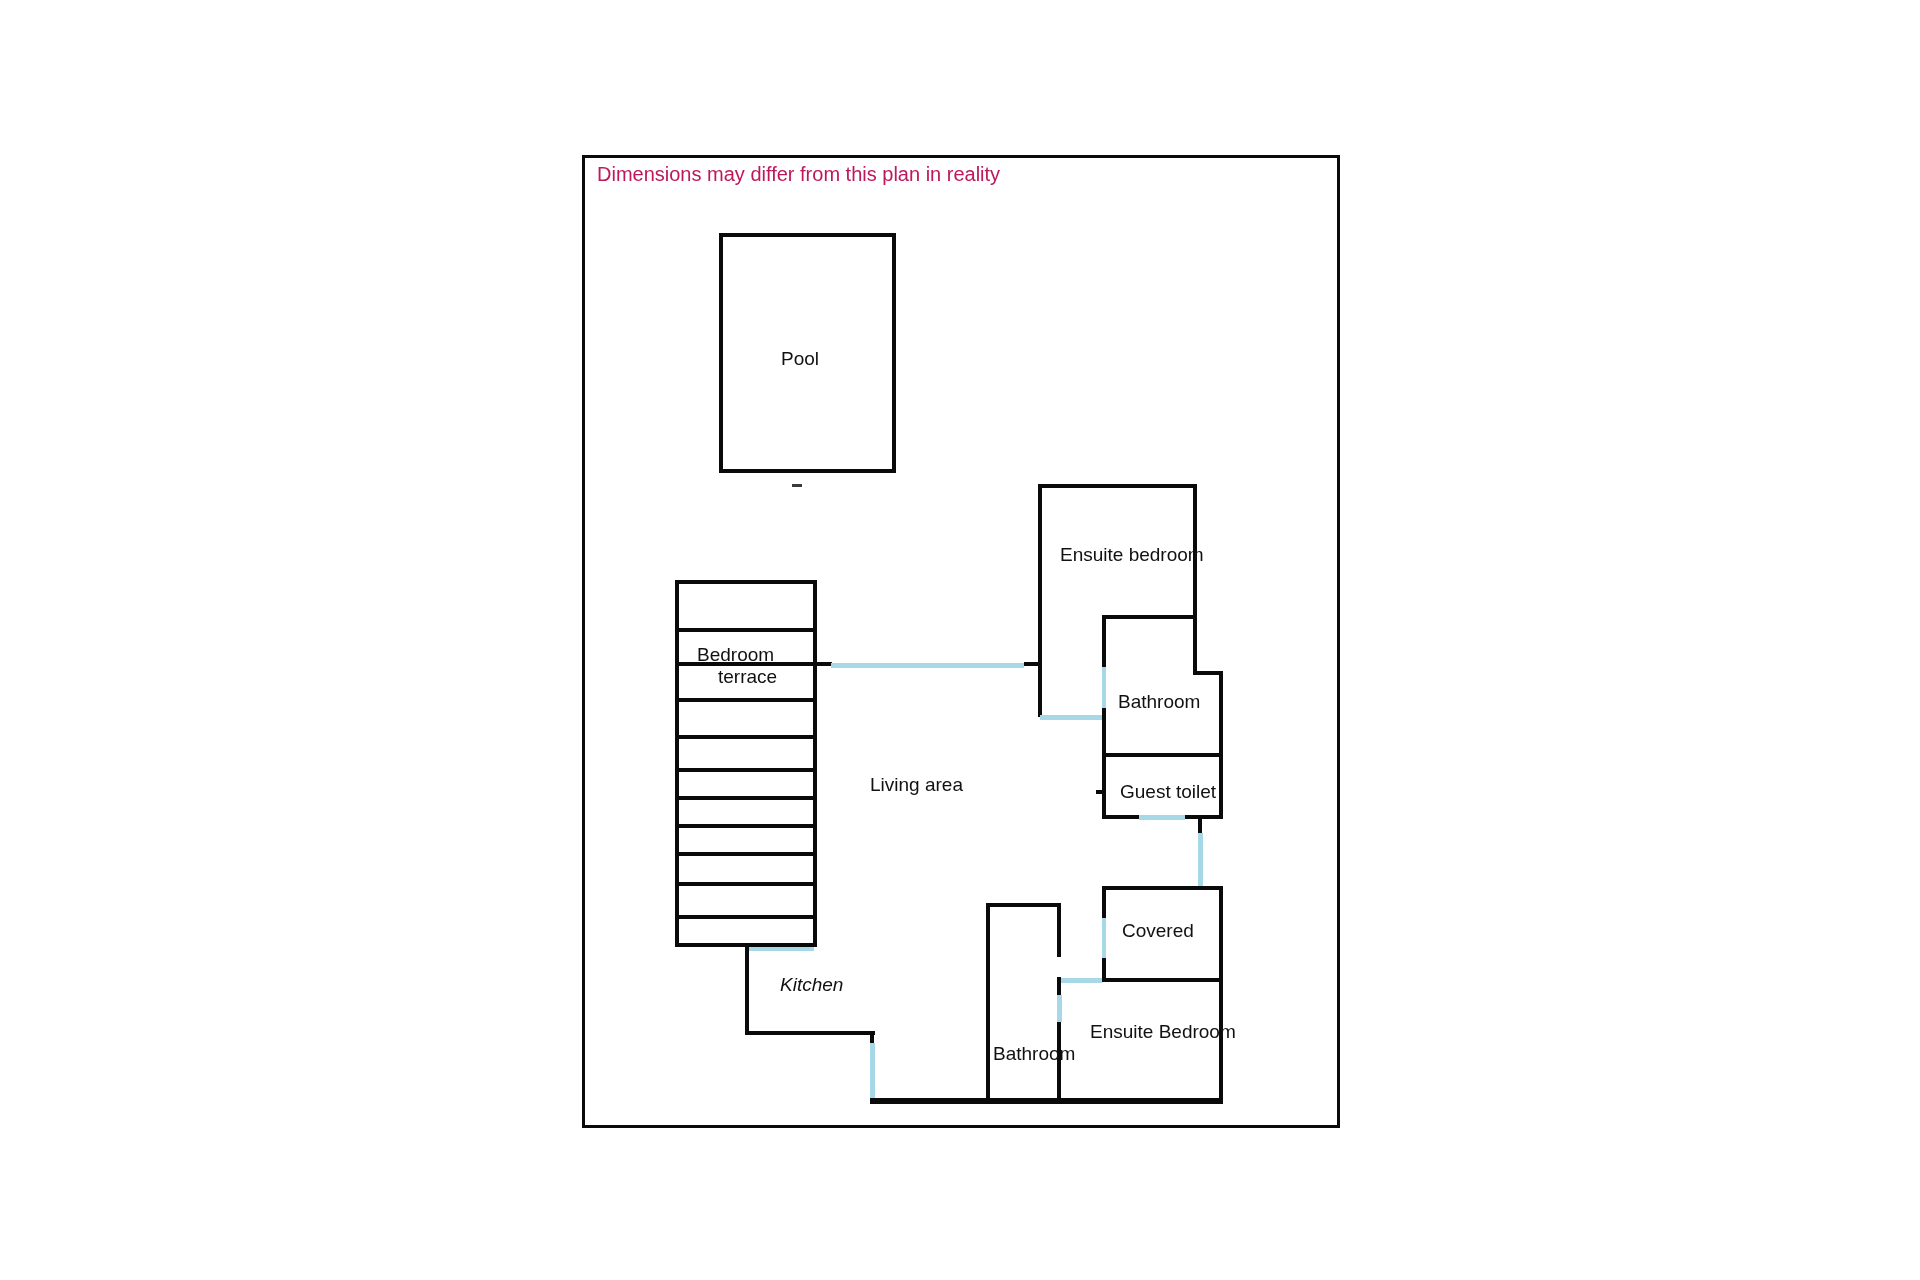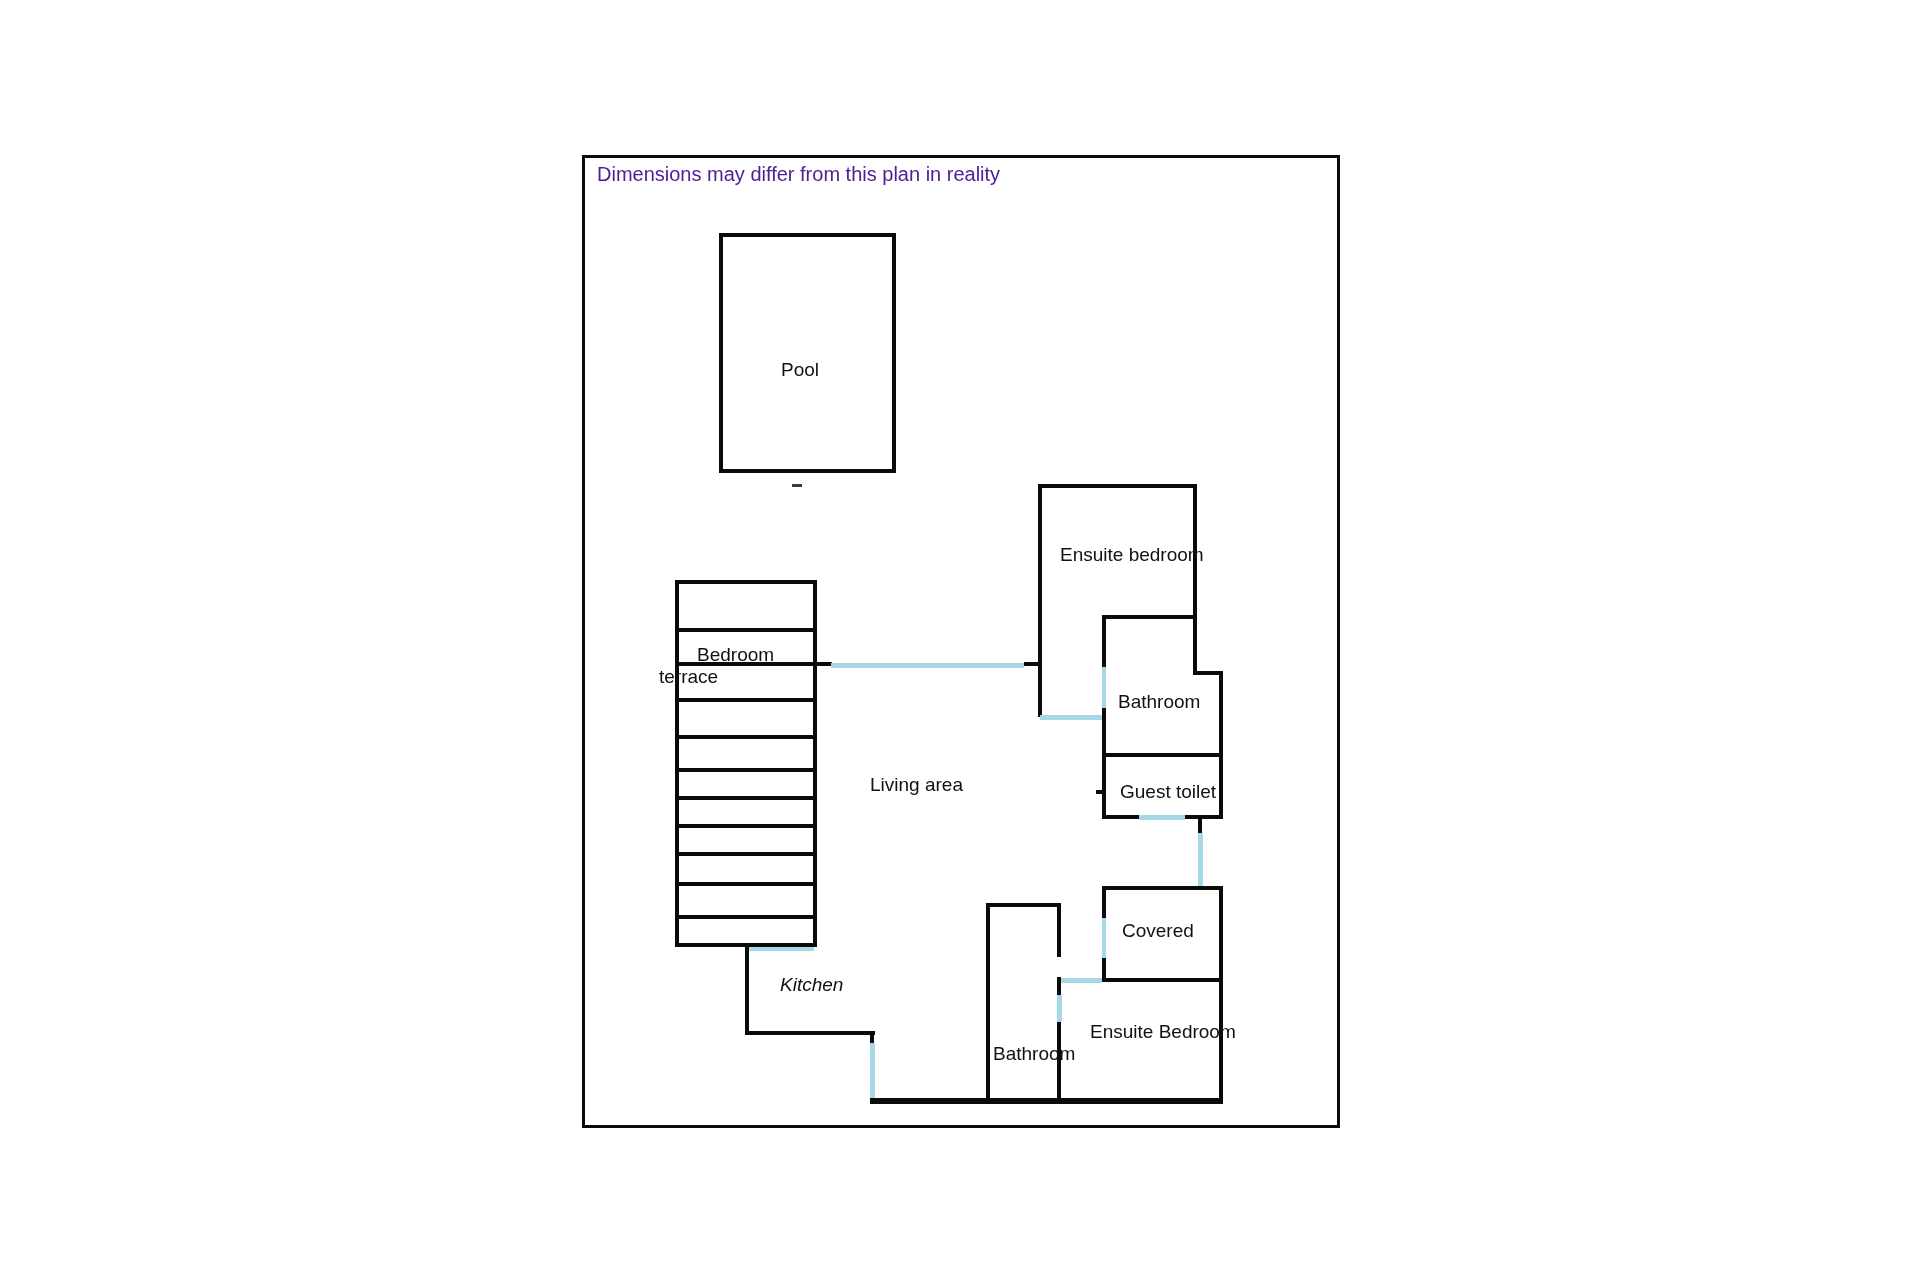--- a/index.html
+++ b/index.html
@@ -8,58 +8,58 @@
     background:#ffffff; overflow:hidden;
     font-family:"Liberation Sans", sans-serif;
   }
   .w  { position:absolute; background:#0a0a0a; }        
   .d  { position:absolute; background:#a7d8e8; }        
   .lbl{ position:absolute; font-size:19px; color:#111; white-space:nowrap; }
   .plan-border {
     position:absolute; left:582px; top:155px; width:752px; height:967px;
     border:3px solid #0a0a0a;
   }
-  .title { position:absolute; left:597px; top:163px; font-size:20px; color:#4c1d95; white-space:nowrap; }
+  .title { position:absolute; left:597px; top:163px; font-size:20px; color:#be185d; white-space:nowrap; }
   .pool {
     position:absolute; left:719px; top:233px; width:169px; height:232px;
     border:4px solid #0a0a0a;
   }
   .pool-dash { position:absolute; left:792px; top:484px; width:10px; height:3px; background:#3a3a3a; }
   .terrace {
     position:absolute; left:675px; top:580px; width:134px; height:359px;
     border:4px solid #0a0a0a;
   }
   .tline { position:absolute; left:0; right:0; height:4px; background:#0a0a0a; }
 </style>
 </head>
 <body>
 
 <div class="canvas">
 
   <div class="plan-border"></div>
   <div class="title">Dimensions may differ from this plan in reality</div>
 
   <div class="pool"></div>
-  <div class="lbl" style="left:781px; top:359px;">Pool</div>
+  <div class="lbl" style="left:781px; top:348px;">Pool</div>
   <div class="pool-dash"></div>
 
   <div class="terrace">
     <div class="tline" style="top:44px"></div>
     <div class="tline" style="top:78px"></div>
     <div class="tline" style="top:114px"></div>
     <div class="tline" style="top:151px"></div>
     <div class="tline" style="top:184px"></div>
     <div class="tline" style="top:212px"></div>
     <div class="tline" style="top:240px"></div>
     <div class="tline" style="top:268px"></div>
     <div class="tline" style="top:298px"></div>
     <div class="tline" style="top:331px"></div>
   </div>
   <div class="lbl" style="left:697px; top:644px;">Bedroom</div>
-  <div class="lbl" style="left:659px; top:666px;">terrace</div>
+  <div class="lbl" style="left:718px; top:666px;">terrace</div>
 
   <div class="lbl" style="left:870px; top:774px;">Living area</div>
 
   <div class="w" style="left:815px; top:662px; width:17px; height:4px;"></div>
   <div class="d" style="left:831px; top:663px; width:193px; height:5px;"></div>
   <div class="w" style="left:1024px; top:662px; width:15px; height:4px;"></div>
 
   <div class="w" style="left:1038px; top:484px; width:159px; height:4px;"></div>
   <div class="w" style="left:1038px; top:484px; width:4px; height:233px;"></div>
   <div class="w" style="left:1193px; top:484px; width:4px; height:191px;"></div>

